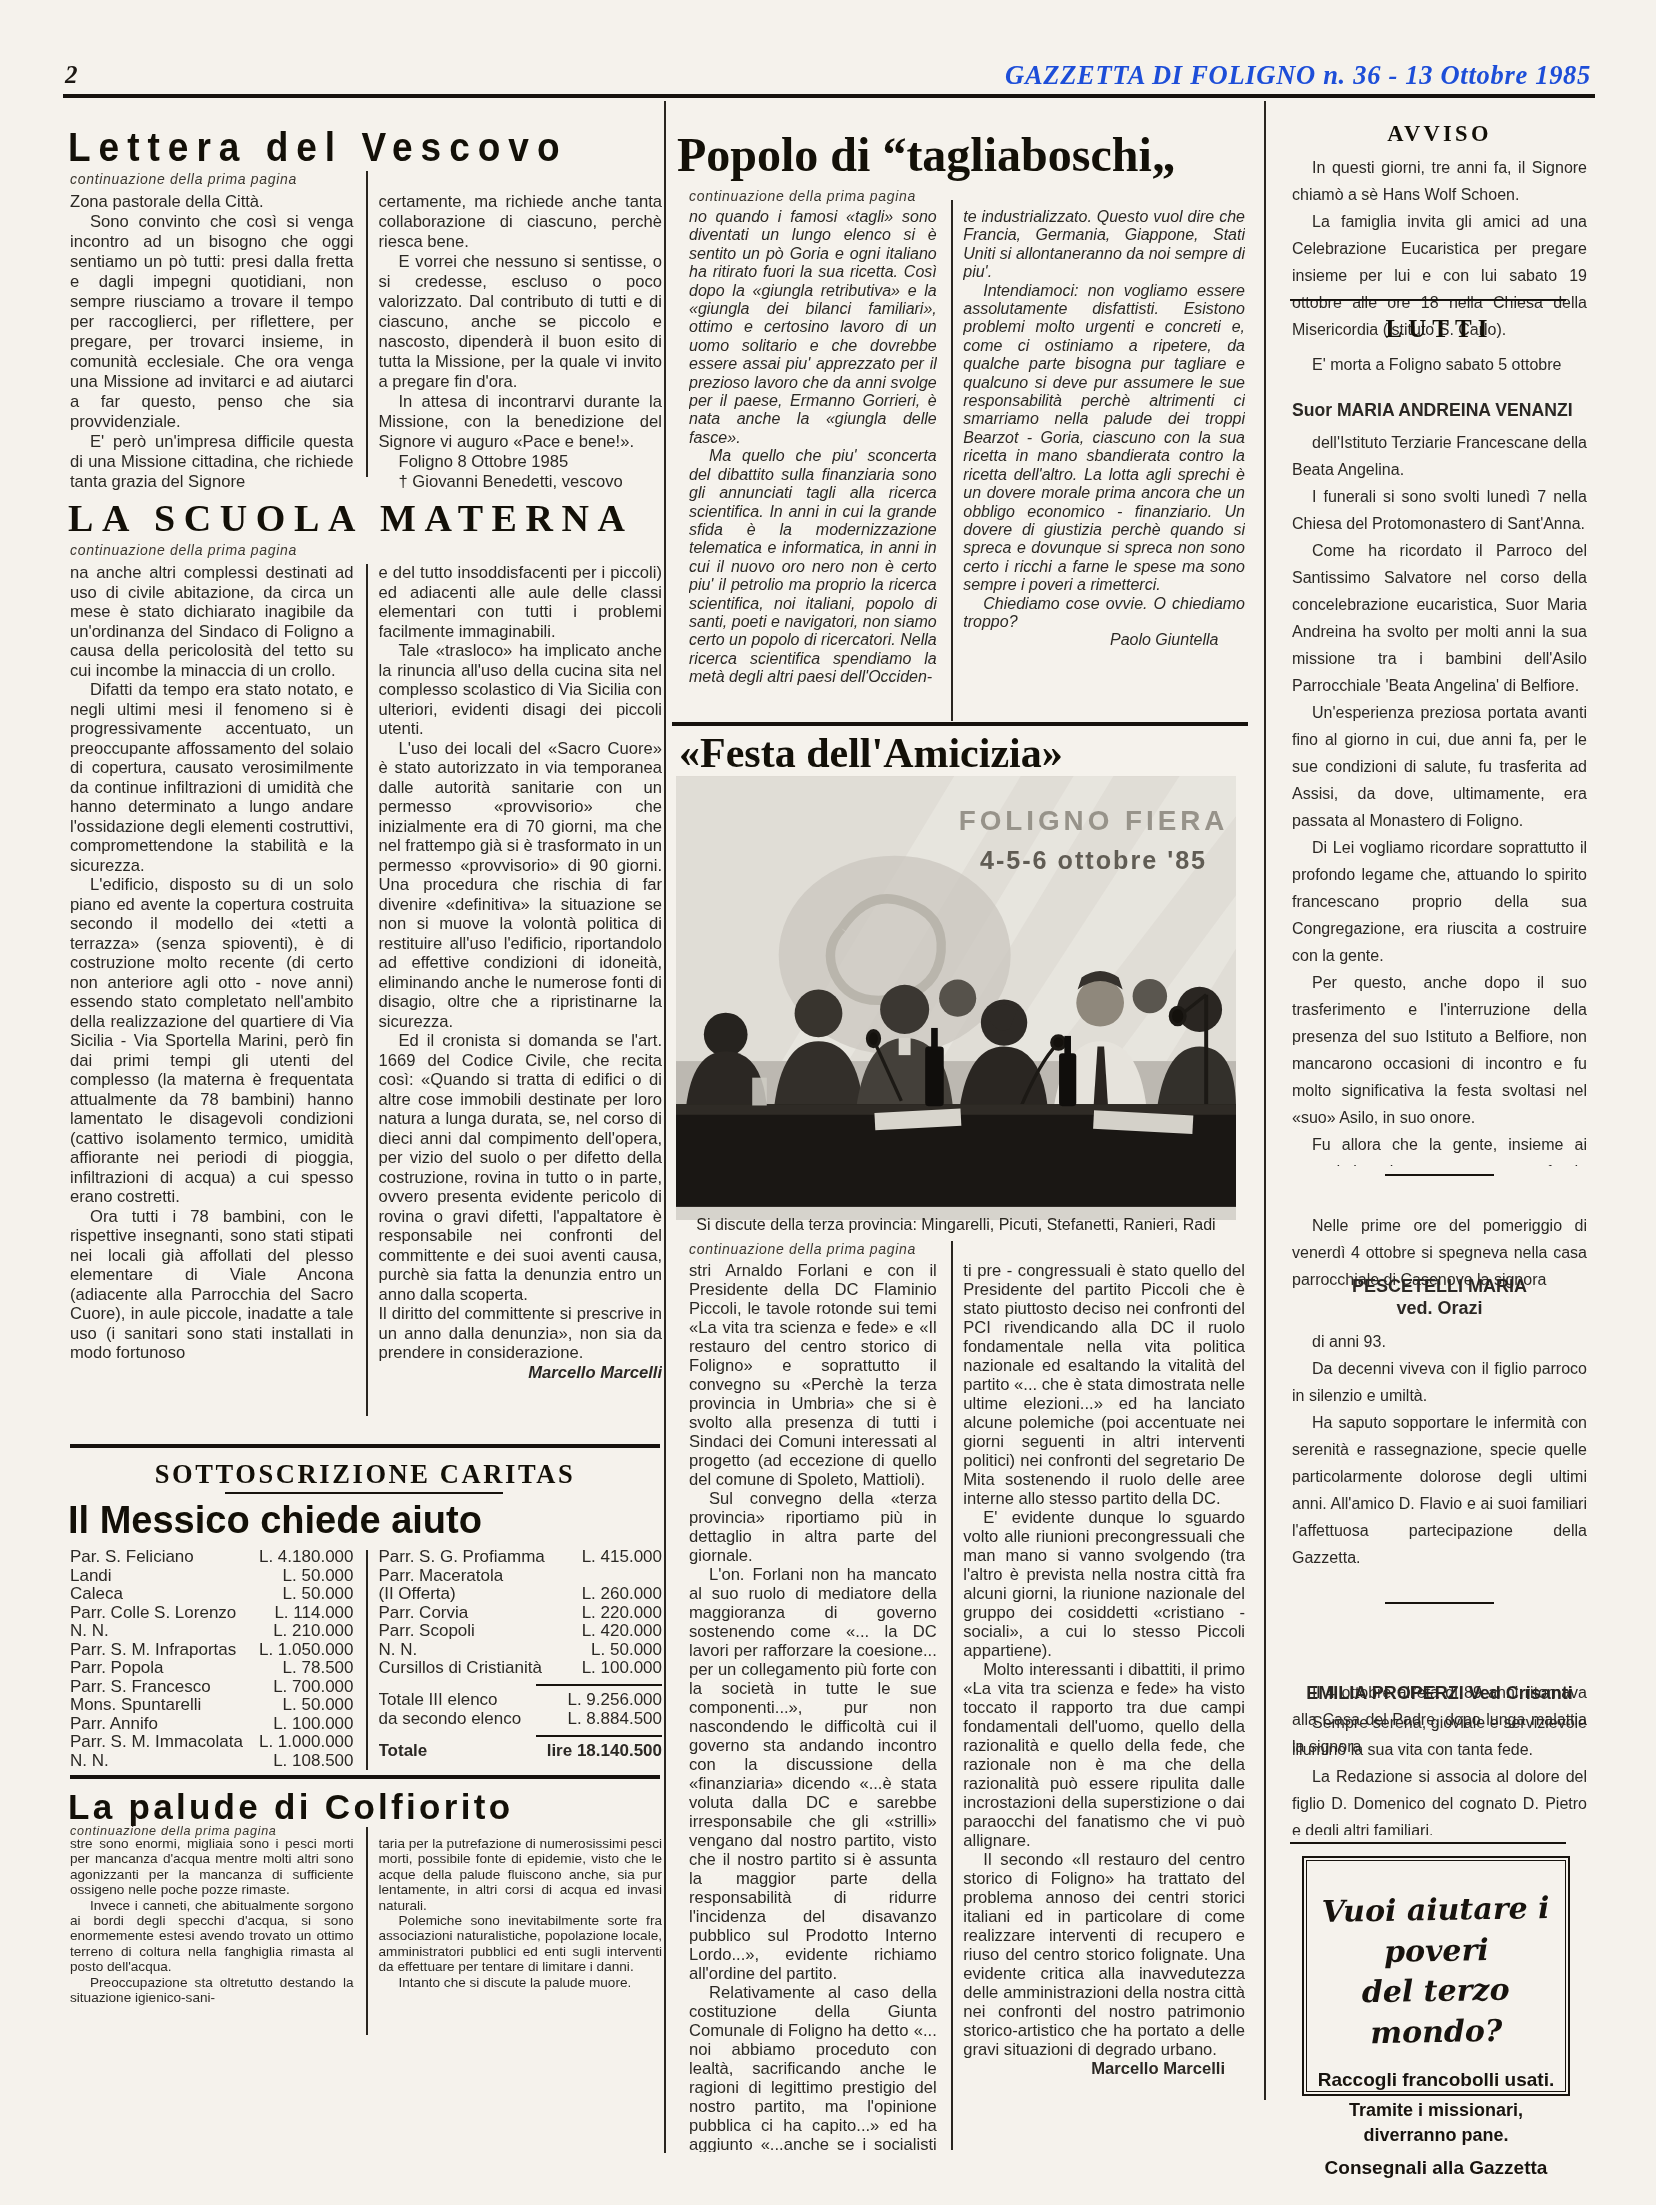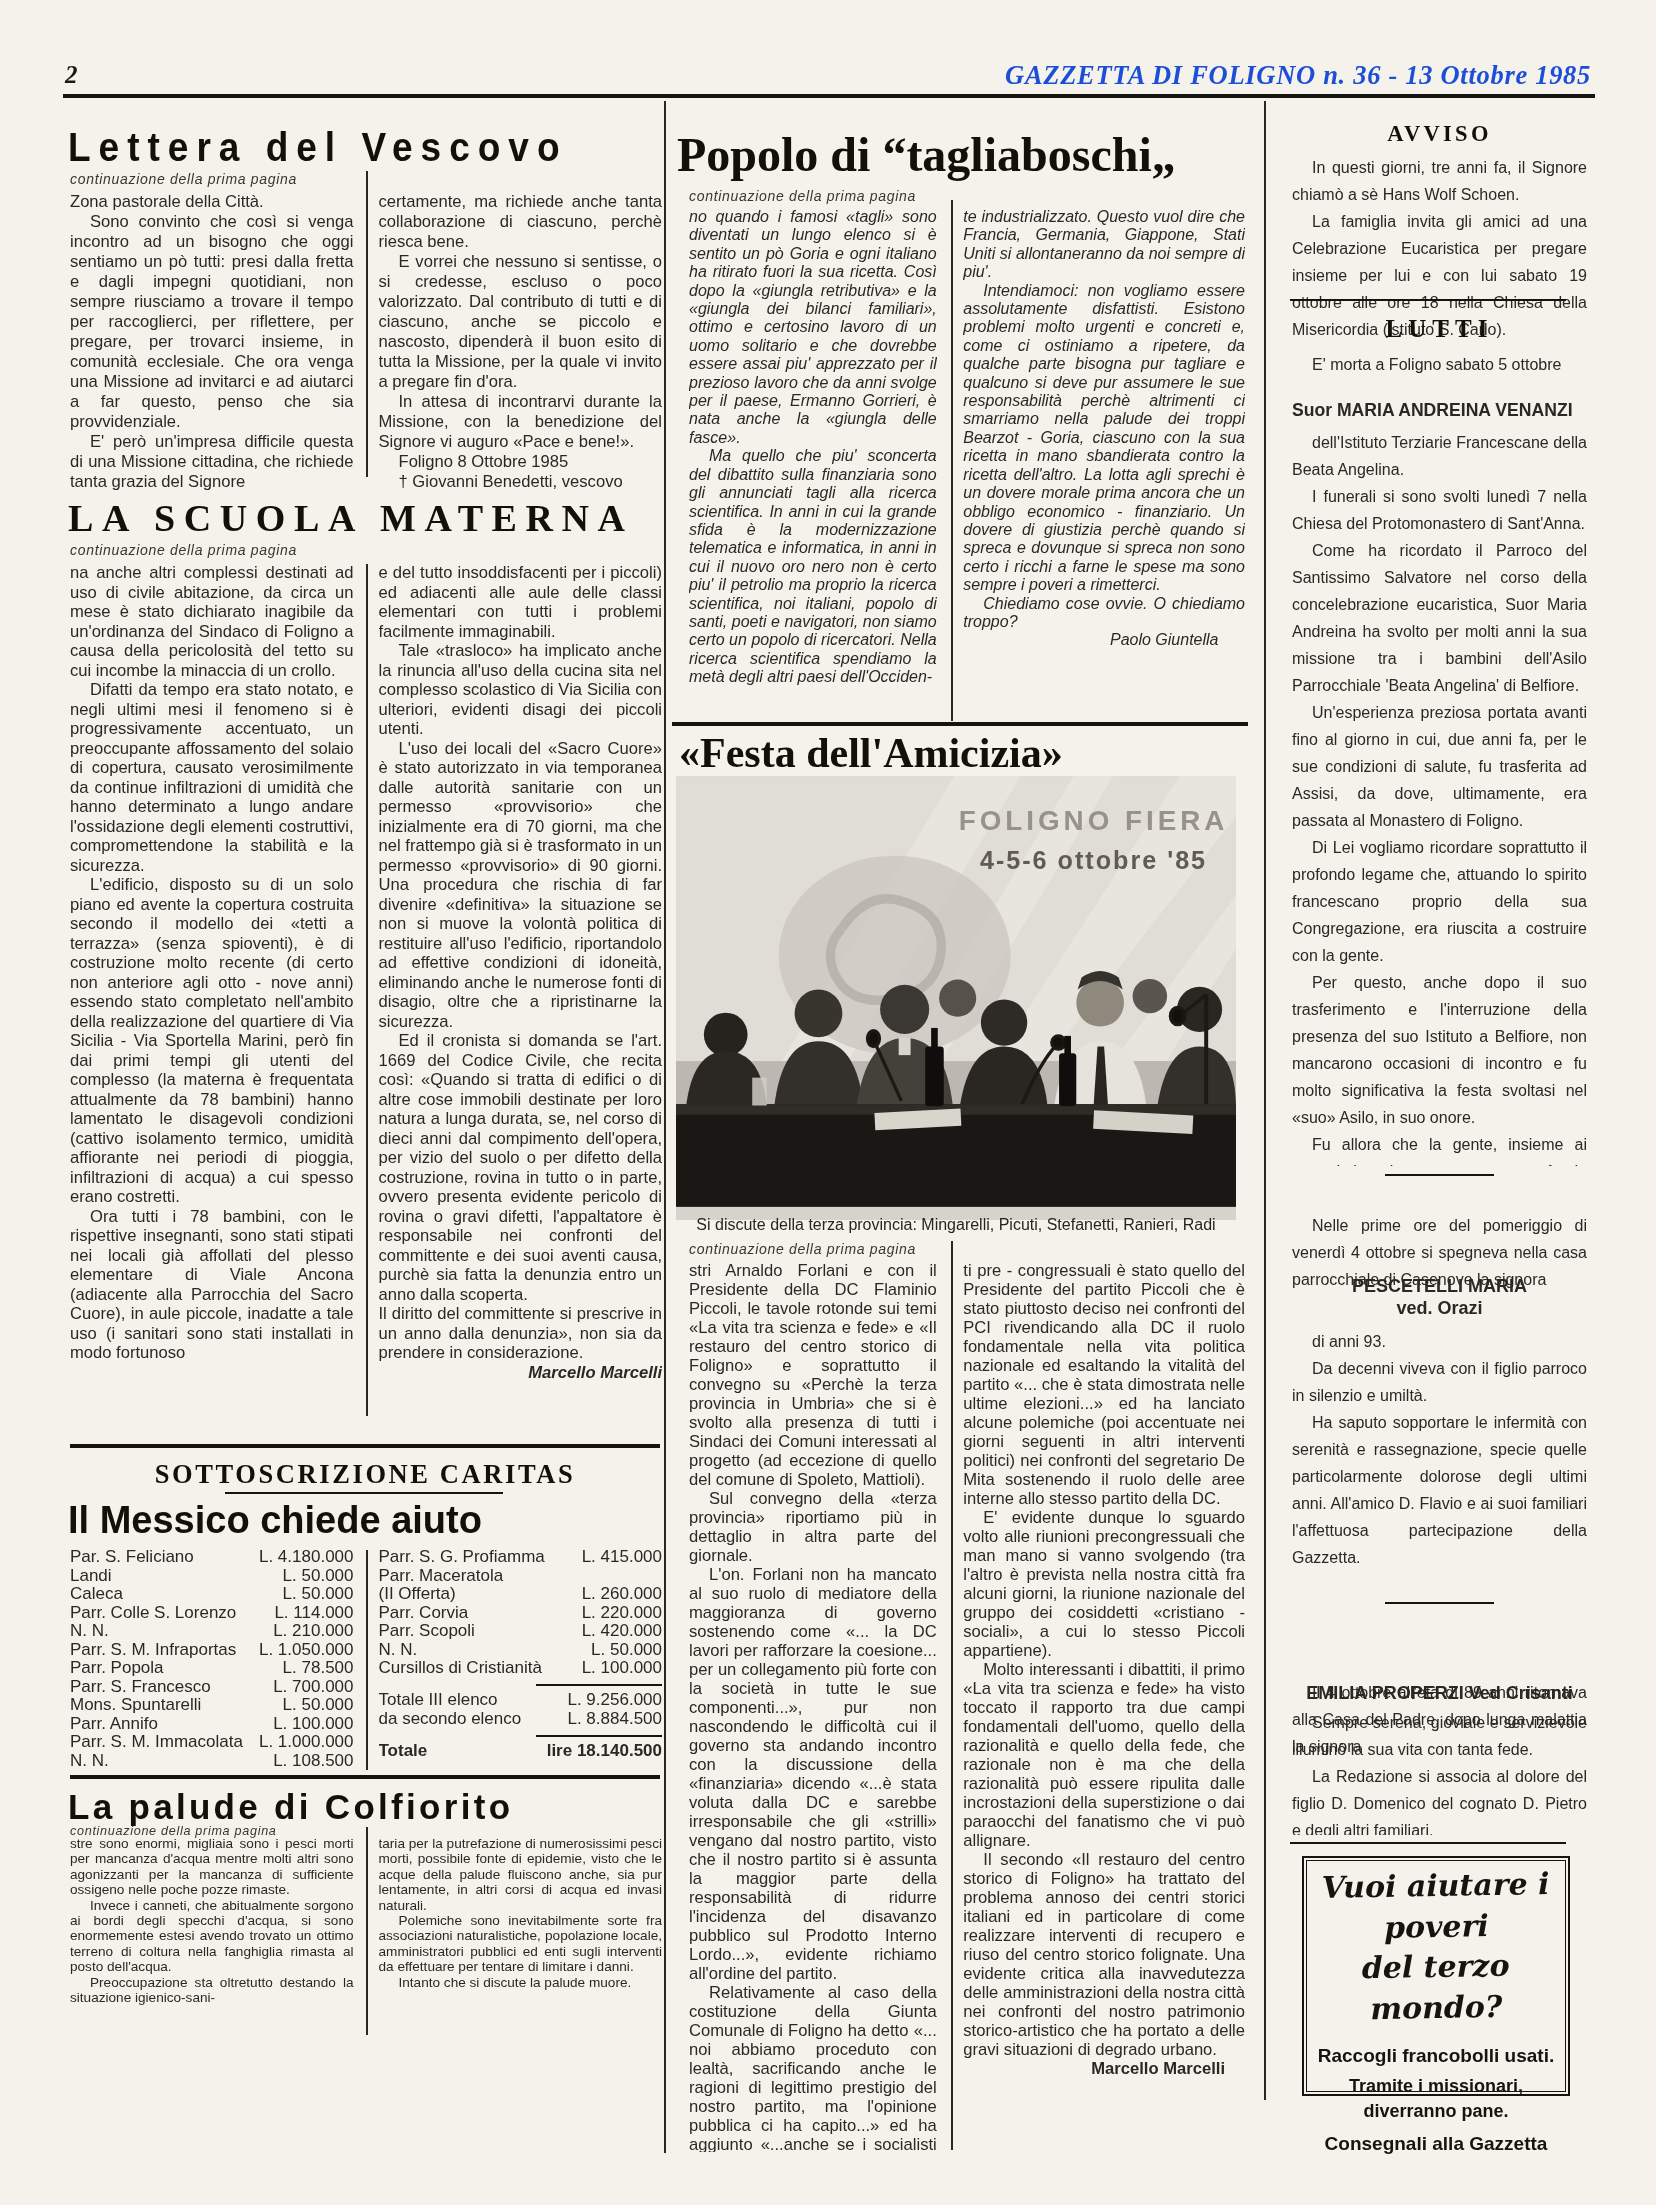--- a/index.html
+++ b/index.html
@@ -81,21 +81,21 @@
   .l-intro1 { top:351px; }
   .l-name1 { top:397px; font-weight:700; font-size:17.6px; text-indent:0 !important; }
   .l-body1 { top:429px; height:737px; overflow:hidden; }
   .l-intro2 { top:1192px;margin-top:20px; }
   .l-name2 { top:1275px; text-align:center; font-weight:700; font-size:18px; line-height:22px; }
   .l-body2 { top:1328px; height:265px; overflow:hidden; }
   .l-intro3 { top:1679px; }
   .l-name3 { top:1680px; text-align:center; font-weight:700; font-size:18px; }
   .l-body3 { top:1709px; height:126px; overflow:hidden; }
 
-  .adbox { left:1302px; top:1856px; width:268px; height:240px; border:2px solid #17130e; outline:0.7px solid #17130e; outline-offset:-5.3px; padding-top:8px; text-align:center; }
+  .adbox { left:1302px; top:1856px; width:268px; height:240px; border:2px solid #17130e; outline:0.7px solid #17130e; outline-offset:-5.3px; padding-top:32px; text-align:center; }
   .ad-script { font:italic 700 30px "DejaVu Serif",serif; line-height:1.35; color:#17130e; transform:rotate(-1deg); }
   .ad-b { font-weight:700; color:#17130e; }
   .ad-b1 { margin-top:17px; font-size:19px; }
   .ad-b2 { margin-top:9.3px; font-size:18px; }
   .ad-b3 { font-size:18px; margin-top:4px; }
   .ad-b4 { margin-top:10.6px; font-size:19px; }
 </style>
 </head>
 <body>
 

